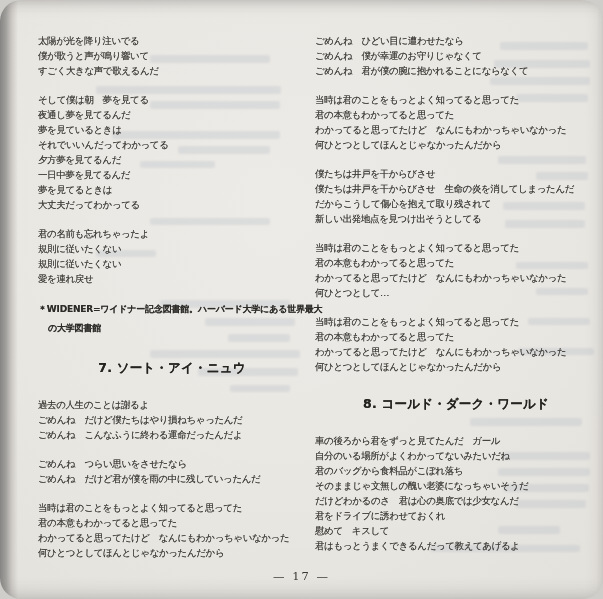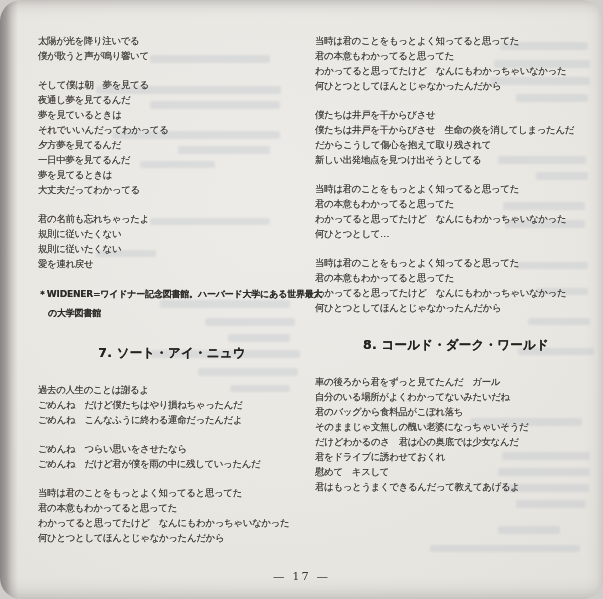--- a/index.html
+++ b/index.html
@@ -93,20 +93,21 @@
       <div class="ghost" style="left: 503px; top: 484px; width: 86px; height: 8px;"></div>
       <div class="ghost" style="left: 516px; top: 500px; width: 70px; height: 8px;"></div>
       <div class="ghost" style="left: 498px; top: 526px; width: 62px; height: 8px;"></div>
       <div class="ghost" style="left: 430px; top: 545px; width: 150px; height: 7px;"></div>
     </div>
 
   <div class="col col-left">
       <div class="block stanza">
         <div class="line">太陽が光を降り注いでる</div>
         <div class="line">僕が歌うと声が鳴り響いて</div>
+        <div class="line">すごく大きな声で歌えるんだ</div>
       </div>
       <div class="block stanza">
         <div class="line">そして僕は朝　夢を見てる</div>
         <div class="line">夜通し夢を見てるんだ</div>
         <div class="line">夢を見ているときは</div>
         <div class="line">それでいいんだってわかってる</div>
         <div class="line">夕方夢を見てるんだ</div>
         <div class="line">一日中夢を見てるんだ</div>
         <div class="line">夢を見てるときは</div>
         <div class="line">大丈夫だってわかってる</div>
@@ -133,20 +134,25 @@
       </div>
       <div class="block stanza">
         <div class="line">当時は君のことをもっとよく知ってると思ってた</div>
         <div class="line">君の本意もわかってると思ってた</div>
         <div class="line">わかってると思ってたけど　なんにもわかっちゃいなかった</div>
         <div class="line">何ひとつとしてほんとじゃなかったんだから</div>
       </div>
     </div>
 
   <div class="col col-right">
+      <div class="block stanza">
+        <div class="line">ごめんね　ひどい目に遭わせたなら</div>
+        <div class="line">ごめんね　僕が幸運のお守りじゃなくて</div>
+        <div class="line">ごめんね　君が僕の腕に抱かれることにならなくて</div>
+      </div>
       <div class="block stanza">
         <div class="line">当時は君のことをもっとよく知ってると思ってた</div>
         <div class="line">君の本意もわかってると思ってた</div>
         <div class="line">わかってると思ってたけど　なんにもわかっちゃいなかった</div>
         <div class="line">何ひとつとしてほんとじゃなかったんだから</div>
       </div>
       <div class="block stanza">
         <div class="line">僕たちは井戸を干からびさせ</div>
         <div class="line">僕たちは井戸を干からびさせ　生命の炎を消してしまったんだ</div>
         <div class="line">だからこうして傷心を抱えて取り残されて</div>

